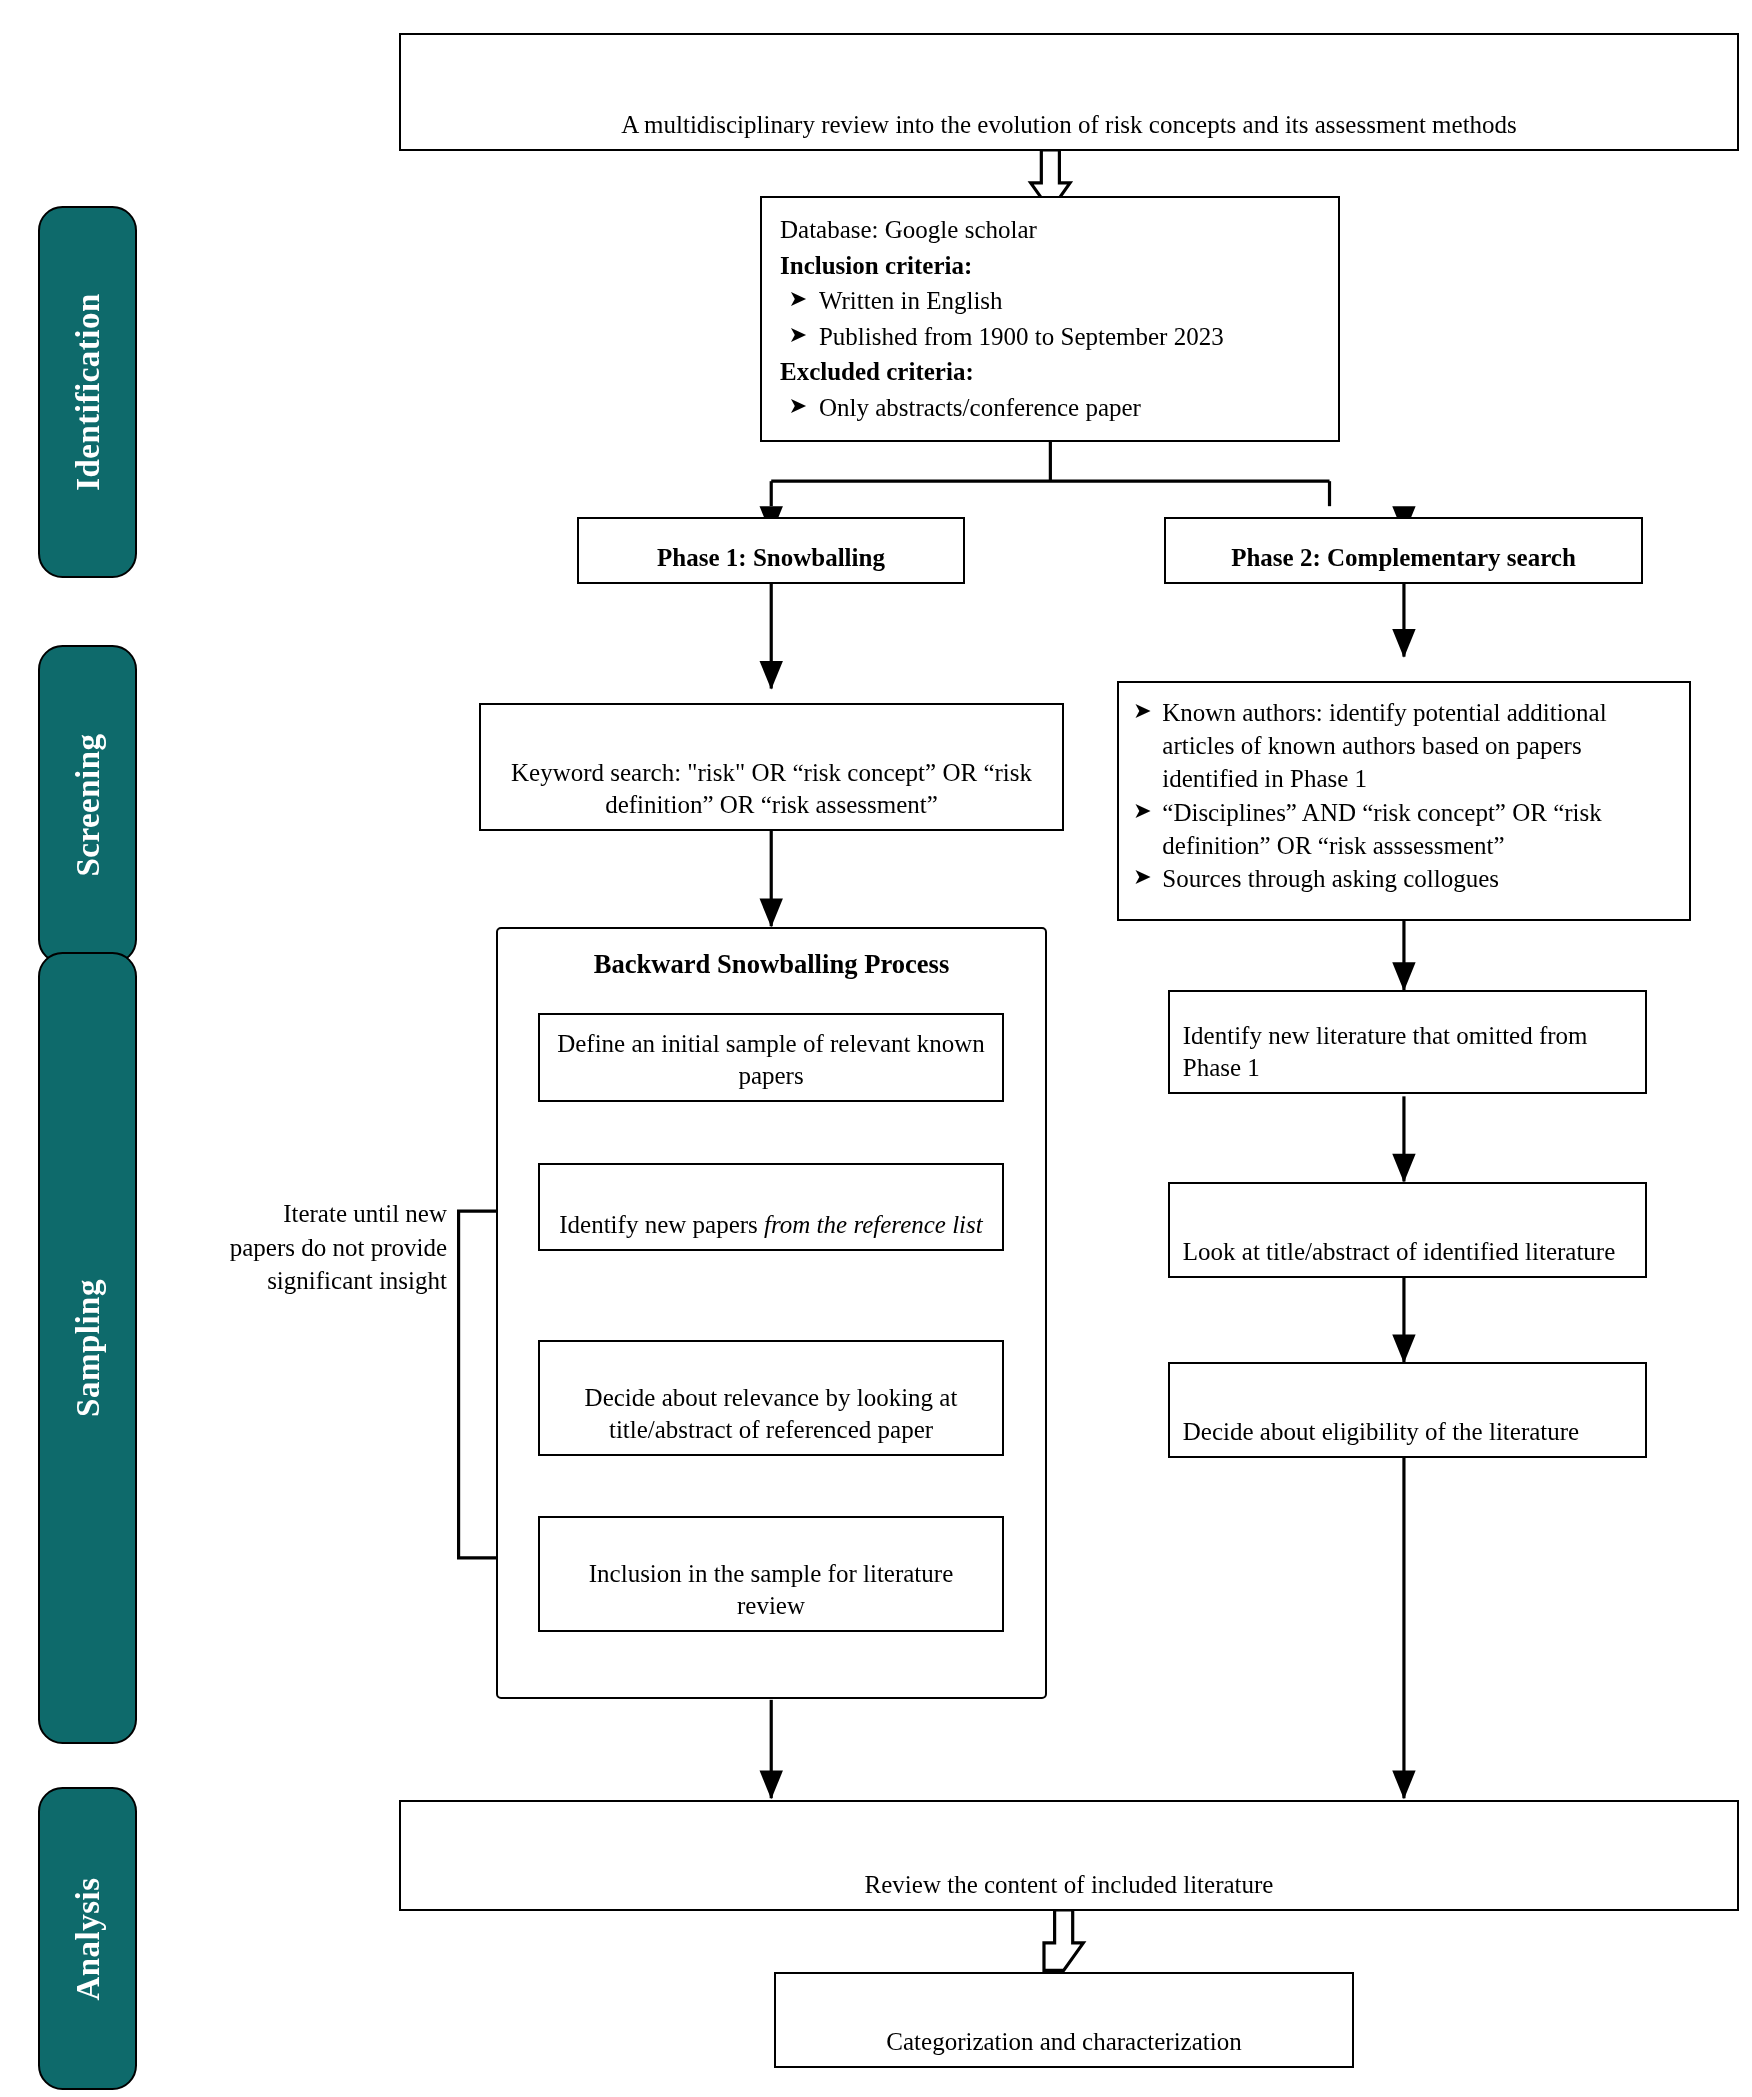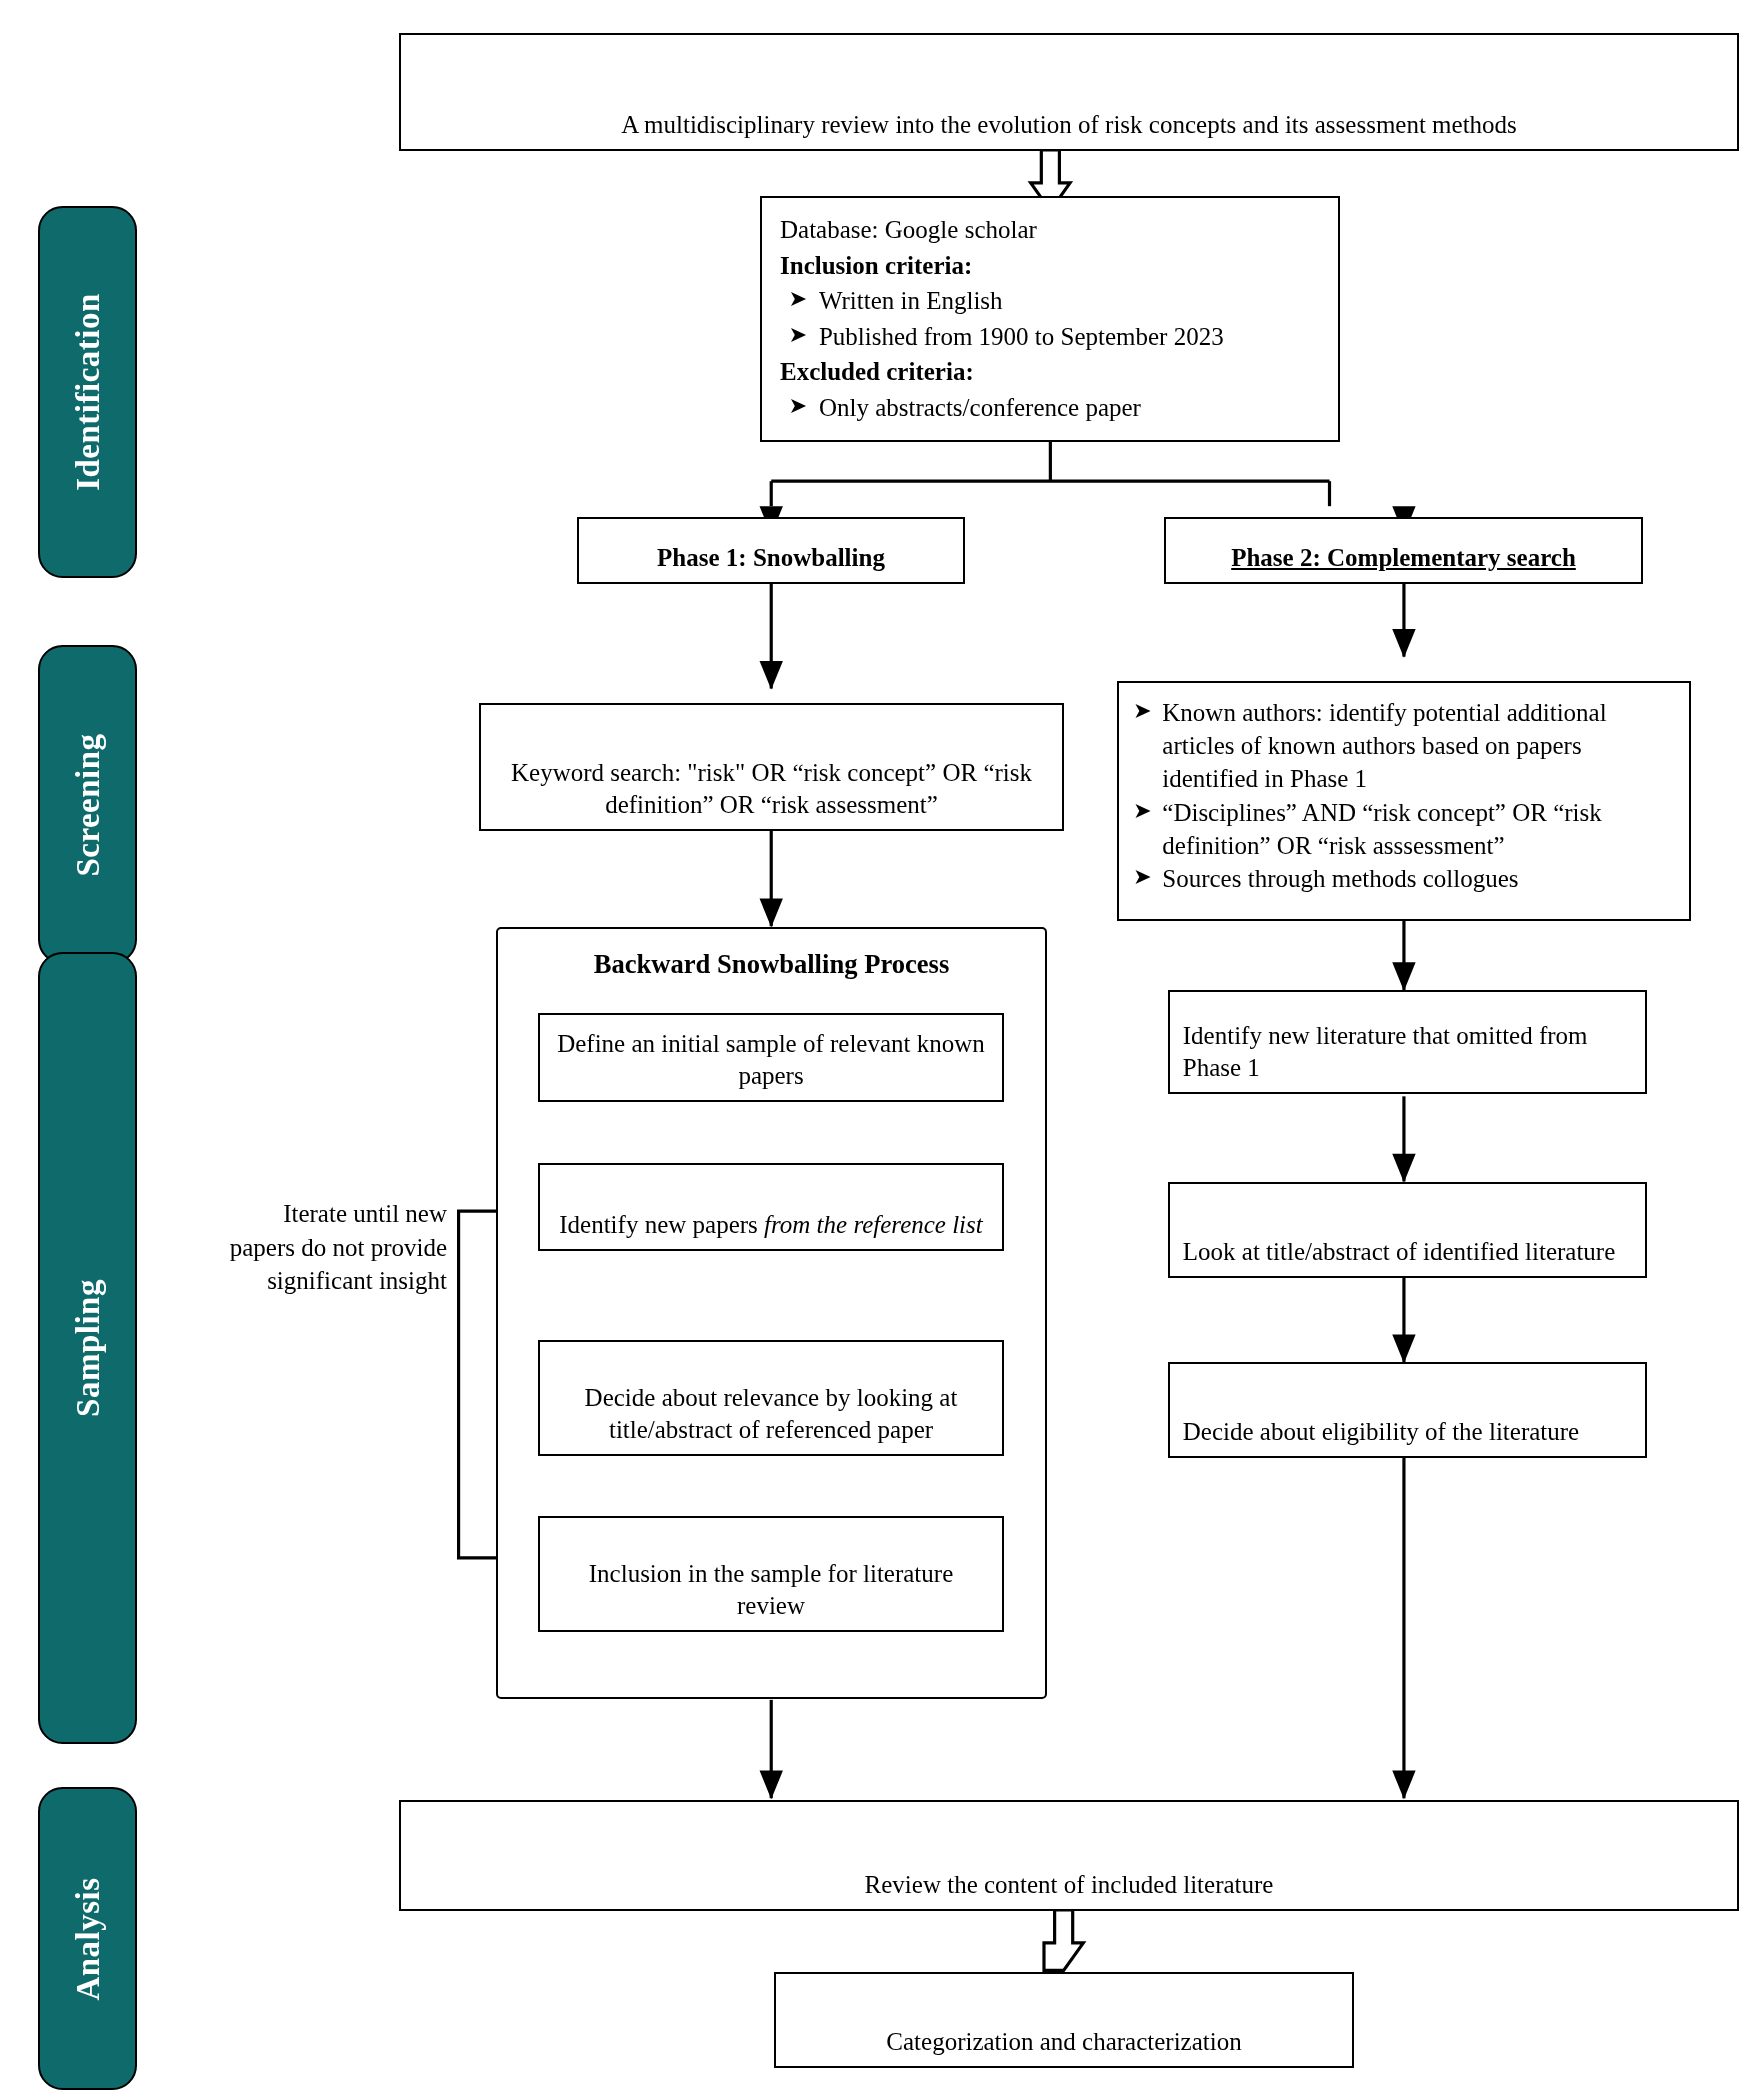--- a/index.html
+++ b/index.html
@@ -201,40 +201,40 @@
     <div class="bullet">
       <span class="arw">➤</span>
       <span class="line">Only abstracts/conference paper</span>
     </div>
   </div>
 
   <div class="nbox" style="left:577px; top:517px; width:388px; height:67px;">
     <span class="txt bold">Phase 1: Snowballing</span>
   </div>
 
-  <div class="nbox" style="left:1164px; top:517px; width:479px; height:67px;text-decoration:underline;">
+  <div class="nbox" style="left:1164px; top:517px; width:479px; height:67px;">
     <span class="txt bold">Phase 2: Complementary search</span>
   </div>
 
   <div class="nbox" style="left:479px; top:703px; width:585px; height:128px;">
     <span class="txt">Keyword search: "risk" OR “risk concept” OR “risk definition” OR “risk assessment”</span>
   </div>
 
   <div class="bulletbox" style="left:1117px; top:681px; width:574px; height:240px;">
     <div class="bl">
       <span class="arw">➤</span>
       <span class="bt">Known authors: identify potential additional articles of known authors based on papers identified in Phase 1</span>
     </div>
     <div class="bl">
       <span class="arw">➤</span>
       <span class="bt"> “Disciplines” AND “risk concept” OR “risk definition” OR “risk asssessment”</span>
     </div>
     <div class="bl">
       <span class="arw">➤</span>
-      <span class="bt">Sources through methods collogues</span>
+      <span class="bt">Sources through asking collogues</span>
     </div>
   </div>
 
   <div class="round-container" style="left:496px; top:927px; width:551px; height:772px;">
     <div class="round-title" style="top:20px;left:0;">Backward Snowballing Process</div>
   </div>
 
   <div class="nbox" style="left:538px; top:1013px; width:466px; height:89px;">
     <span class="txt">Define an initial sample of relevant known papers</span>
   </div>

